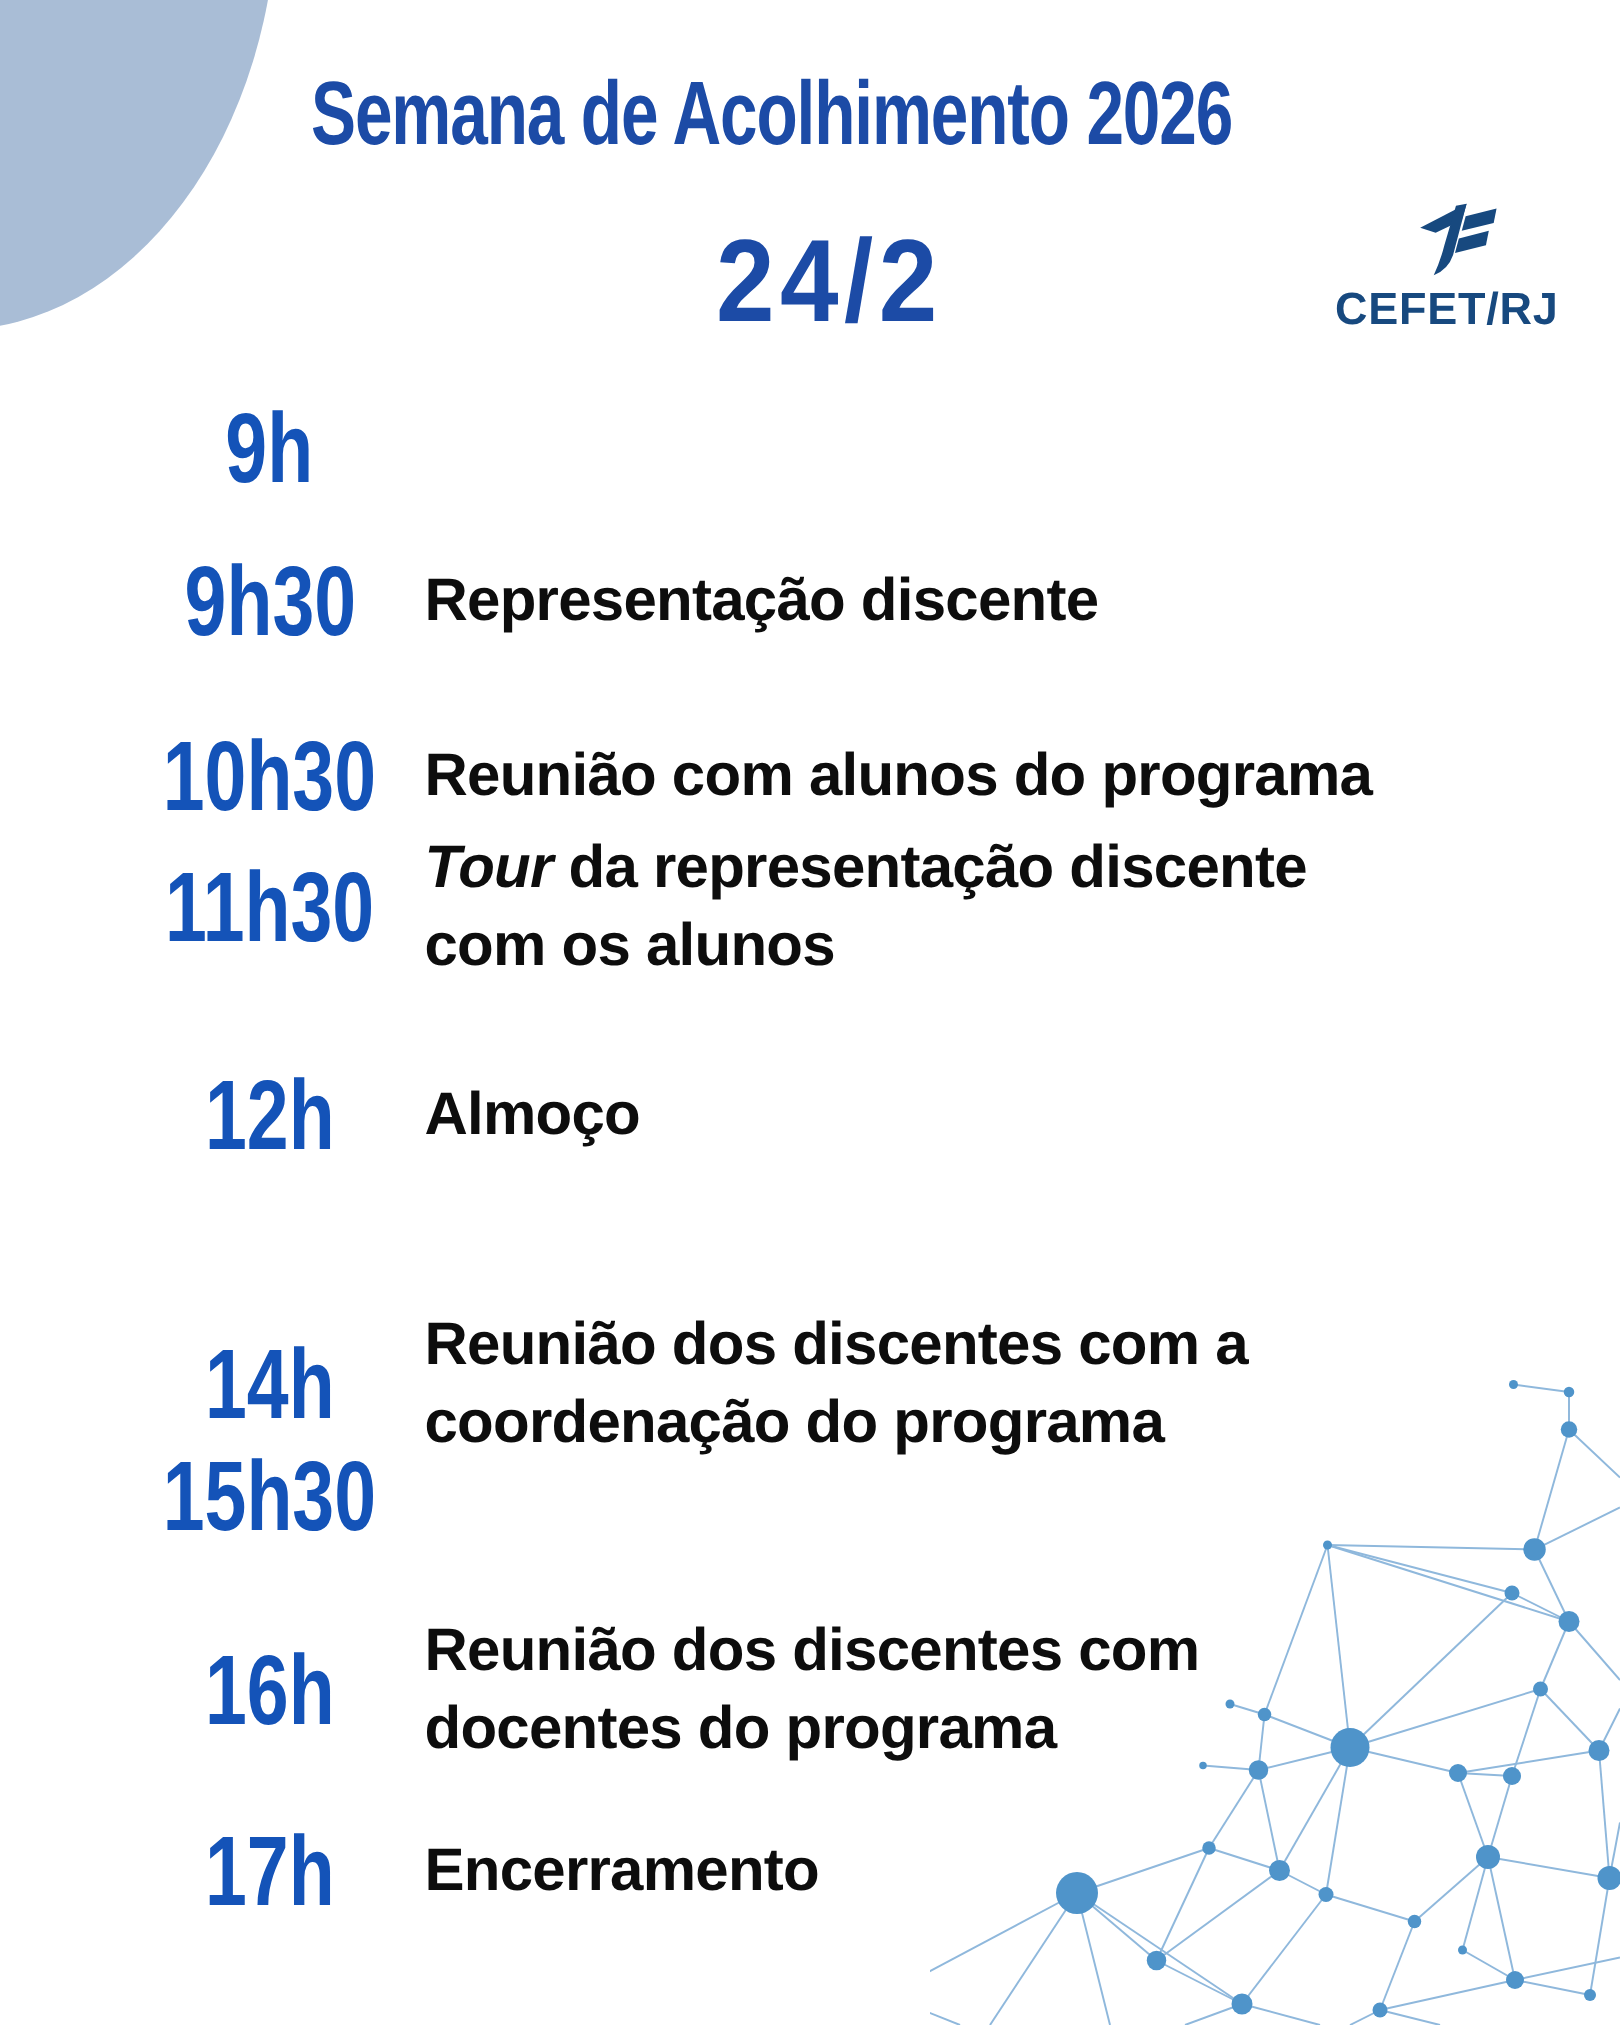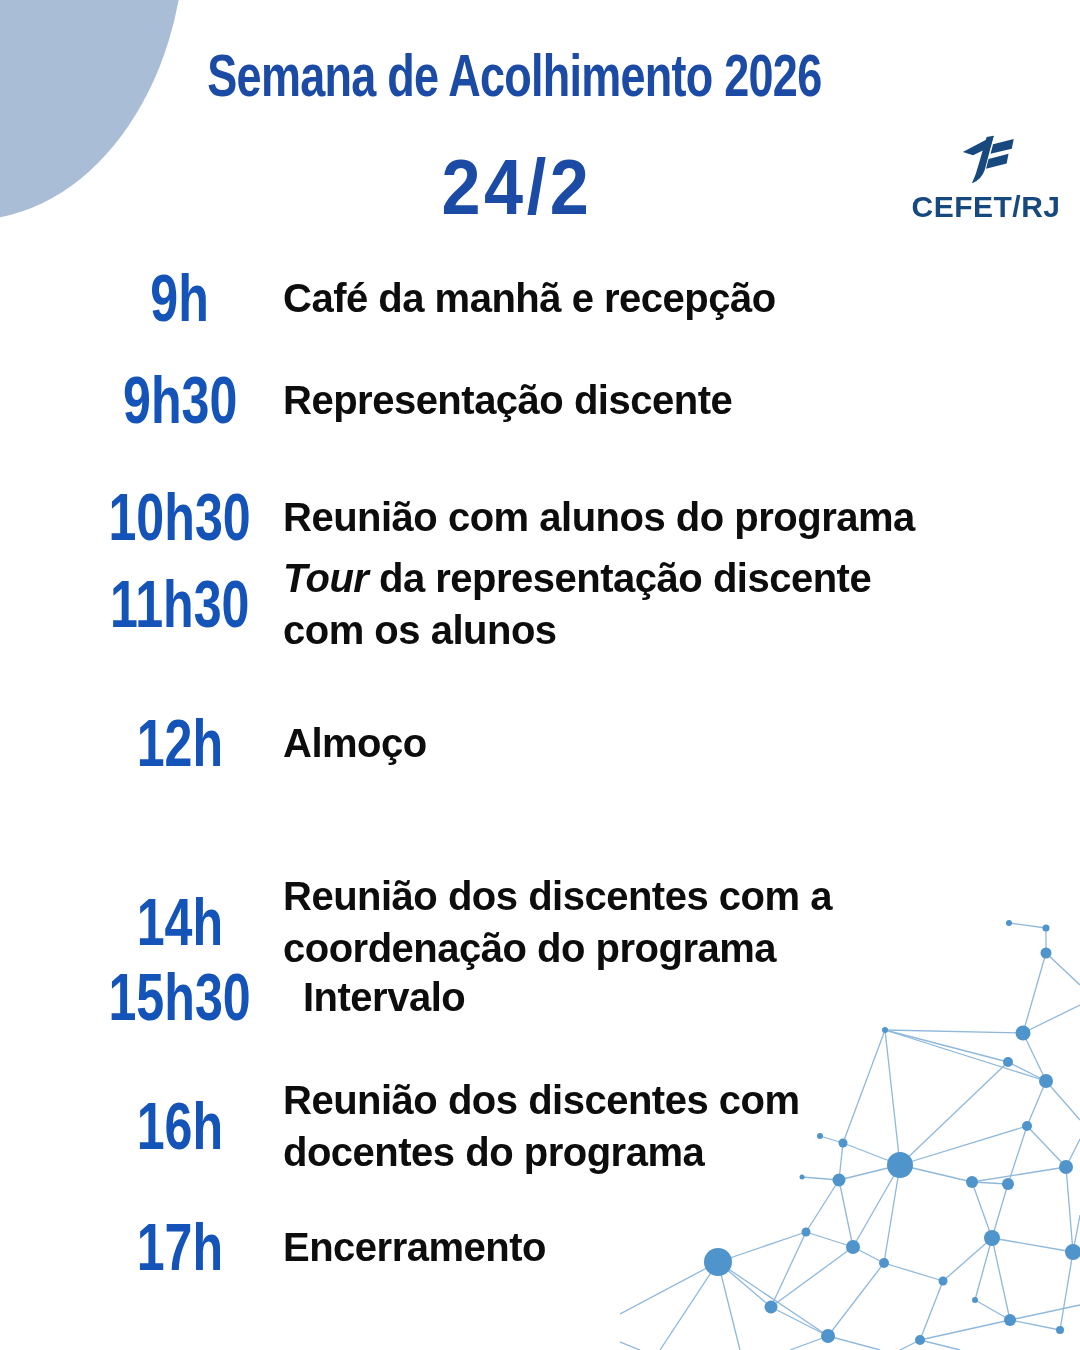--- a/index.html
+++ b/index.html
@@ -17,29 +17,29 @@
   .title-wrap{
     position:absolute;top:46px;left:0;width:1028px;text-align:center;
   }
   .title{
     display:inline-block;font-weight:bold;font-size:60px;line-height:1;
     letter-spacing:-1px;color:var(--title,#1c4ba6);
     transform:scaleX(0.75);transform-origin:center;
     white-space:nowrap;
   }
   .date-wrap{
-    position:absolute;top:148px;left:0;width:1034px;text-align:center;
+    position:absolute;top:148px;left:0;width:1034px;text-align:center;padding-left:36px;
   }
   .date{
     display:inline-block;font-weight:bold;font-size:78px;line-height:1;
     letter-spacing:4px;color:var(--title,#1c4ba6);
     transform:scaleX(0.9);transform-origin:center;
   }
   .logo{
-    position:absolute;top:130px;right:14px;width:160px;text-align:center;
+    position:absolute;top:130px;right:30px;width:160px;text-align:left;
   }
   .logo svg{display:block;margin:0 auto 4px auto;}
   .logo-text{
     font-weight:bold;font-size:30px;letter-spacing:0.5px;
     color:var(--navy,#17497f);line-height:1;
   }
   
   .row{position:absolute;left:0;right:0;transform:translateY(-50%);}
   .time{
     position:absolute;left:80px;top:50%;transform:translateY(-50%);
@@ -80,21 +80,20 @@
       <path d="M61 22 L93 14 L90 29 L57 37 Z"></path>
       <path d="M54 45 L85 37 L82 52 L50 60 Z"></path>
     </g>
   </svg>
   <div class="logo-text">CEFET/RJ</div>
 </div>
 
 <div id="schedule">
     <div class="row" style="top: 298px;">
     <div class="time"><span class="time-inner">9h</span></div>
-    <div class="activity"><span>Café da manhã e recepção</span></div>
   </div>
     <div class="row" style="top: 400px;">
     <div class="time"><span class="time-inner">9h30</span></div>
     <div class="activity"><span>Representação discente</span></div>
   </div>
     <div class="row" style="top: 517px;">
     <div class="time"><span class="time-inner">10h30</span></div>
     <div class="activity"><span>Reunião com alunos do programa</span></div>
   </div>
     <div class="row" style="top: 592px; margin-top: 12px;">
@@ -106,21 +105,20 @@
     <div class="time"><span class="time-inner">12h</span></div>
     <div class="activity"><span>Almoço</span></div>
   </div>
     <div class="row" style="top: 878px; margin-top: 44px;">
     <div class="time"><span class="time-inner">14h</span></div>
     <div class="activity"><span>Reunião dos discentes com a
 coordenação do programa</span></div>
   </div>
     <div class="row" style="top: 997px; padding-left: 20px;">
     <div class="time"><span class="time-inner">15h30</span></div>
-    <div class="activity"><span>Intervalo</span></div>
   </div>
     <div class="row" style="top: 1126px;">
     <div class="time"><span class="time-inner">16h</span></div>
     <div class="activity"><span>Reunião dos discentes com
 docentes do programa</span></div>
   </div>
     <div class="row" style="top: 1247px;">
     <div class="time"><span class="time-inner">17h</span></div>
     <div class="activity"><span>Encerramento</span></div>
   </div>

